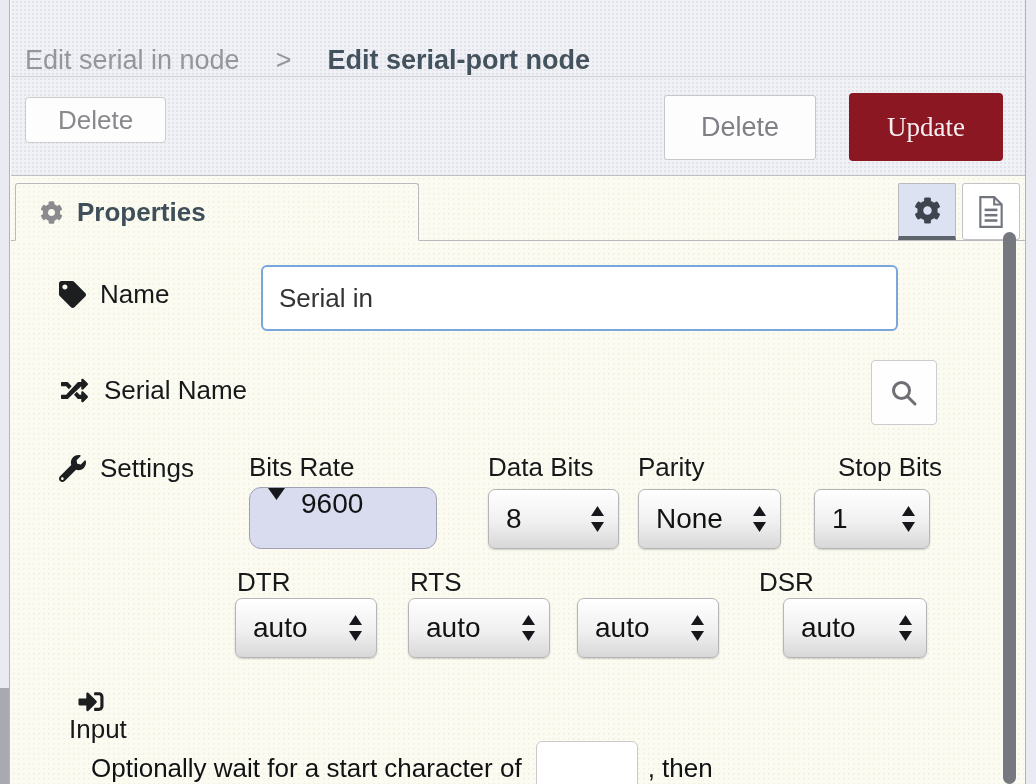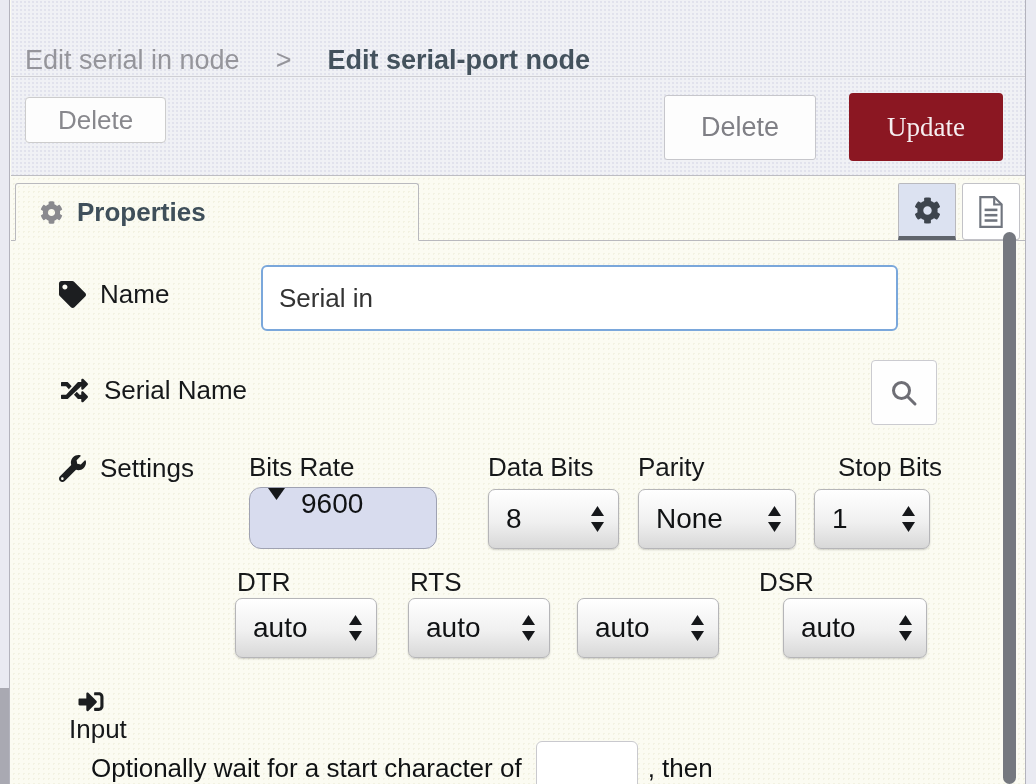--- a/index.html
+++ b/index.html
@@ -193,21 +193,21 @@
 
       <div class="mac-select" style="left:477px; top:248px; width:131px;">
         <span>8</span>
         <span>
           <svg width="15" height="26" viewBox="0 0 15 26" fill="#15171a">
               <path d="M7.5 0 L14 10 H1 z"></path>
               <path d="M7.5 26 L14 16 H1 z"></path>
             </svg>
         </span>
       </div>
-      <div class="mac-select" style="left:627px; top:248px; width:158px;">
+      <div class="mac-select" style="left:627px; top:248px; width:143px;">
         <span>None</span>
         <span>
           <svg width="15" height="26" viewBox="0 0 15 26" fill="#15171a">
               <path d="M7.5 0 L14 10 H1 z"></path>
               <path d="M7.5 26 L14 16 H1 z"></path>
             </svg>
         </span>
       </div>
       <div class="mac-select" style="left:803px; top:248px; width:116px;">
         <span>1</span>

